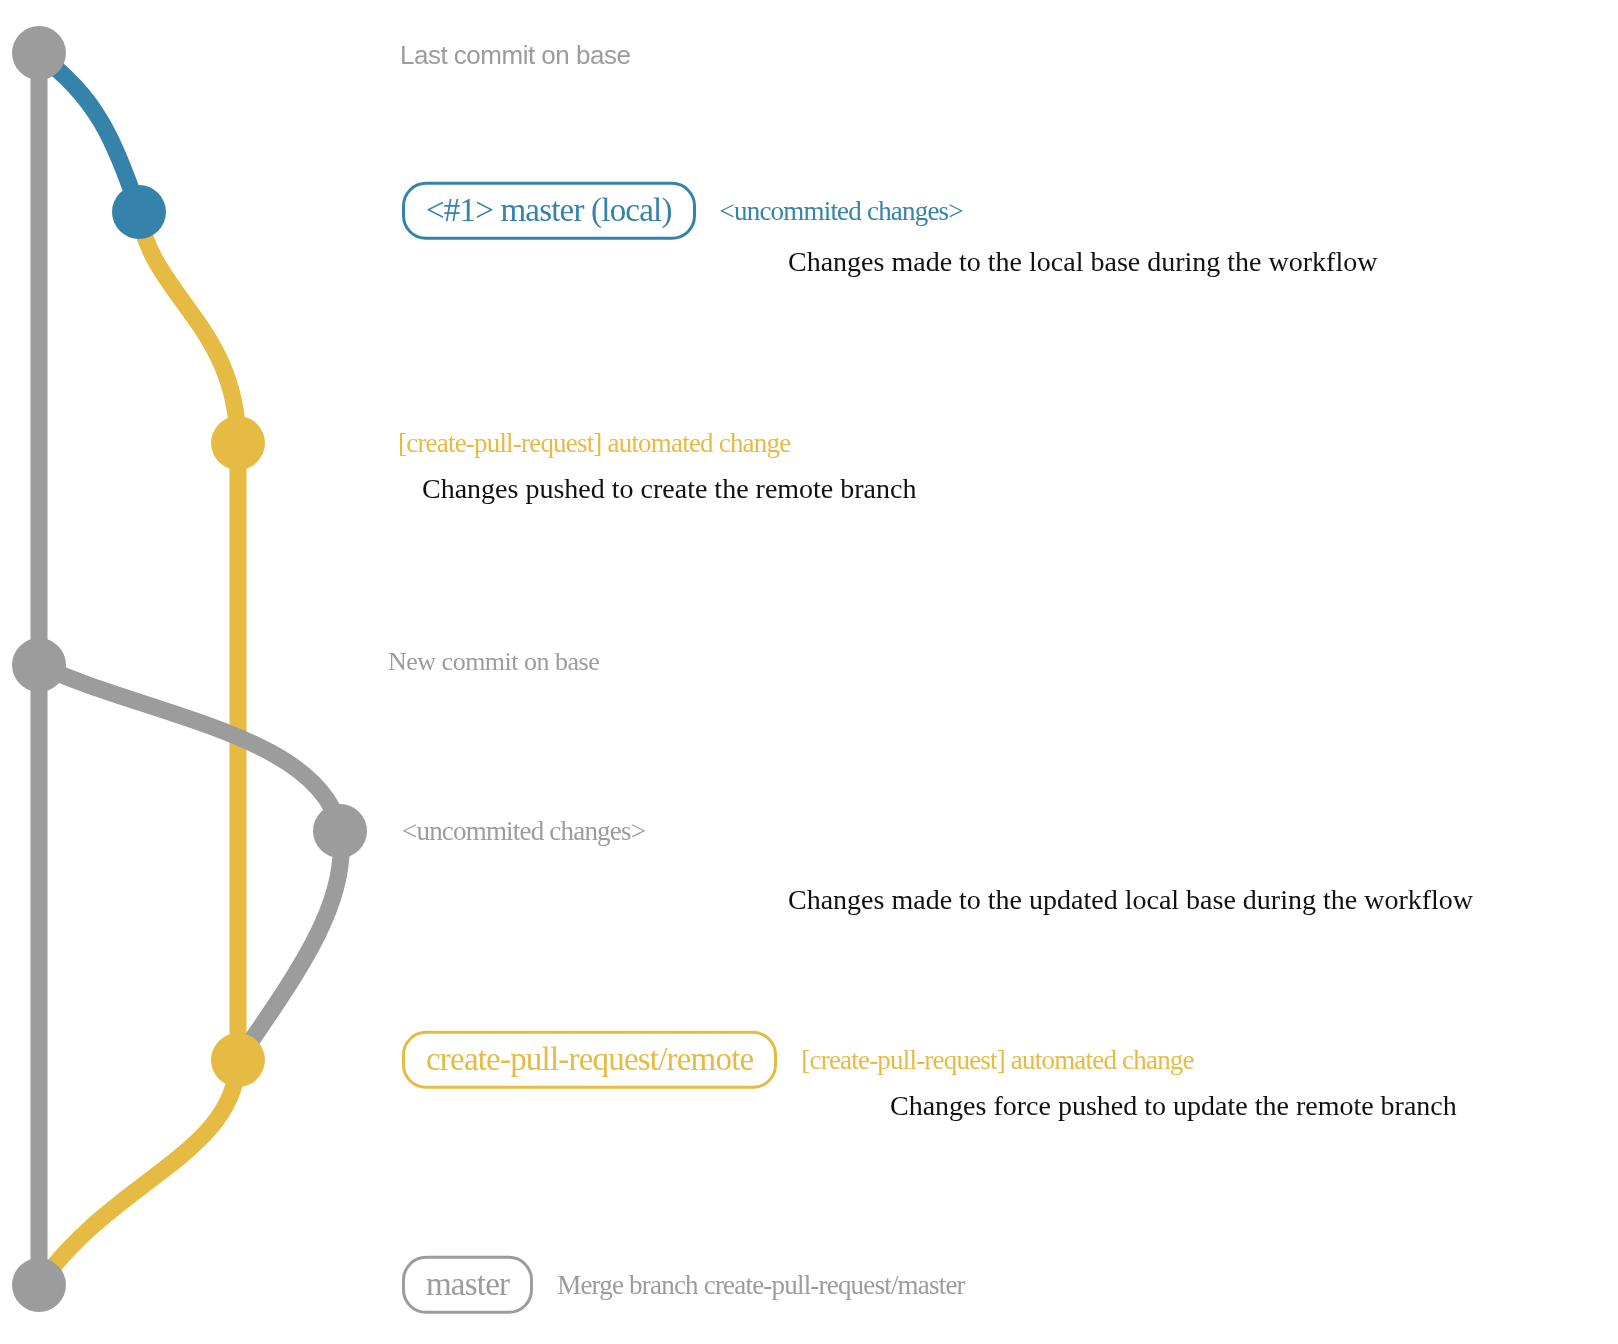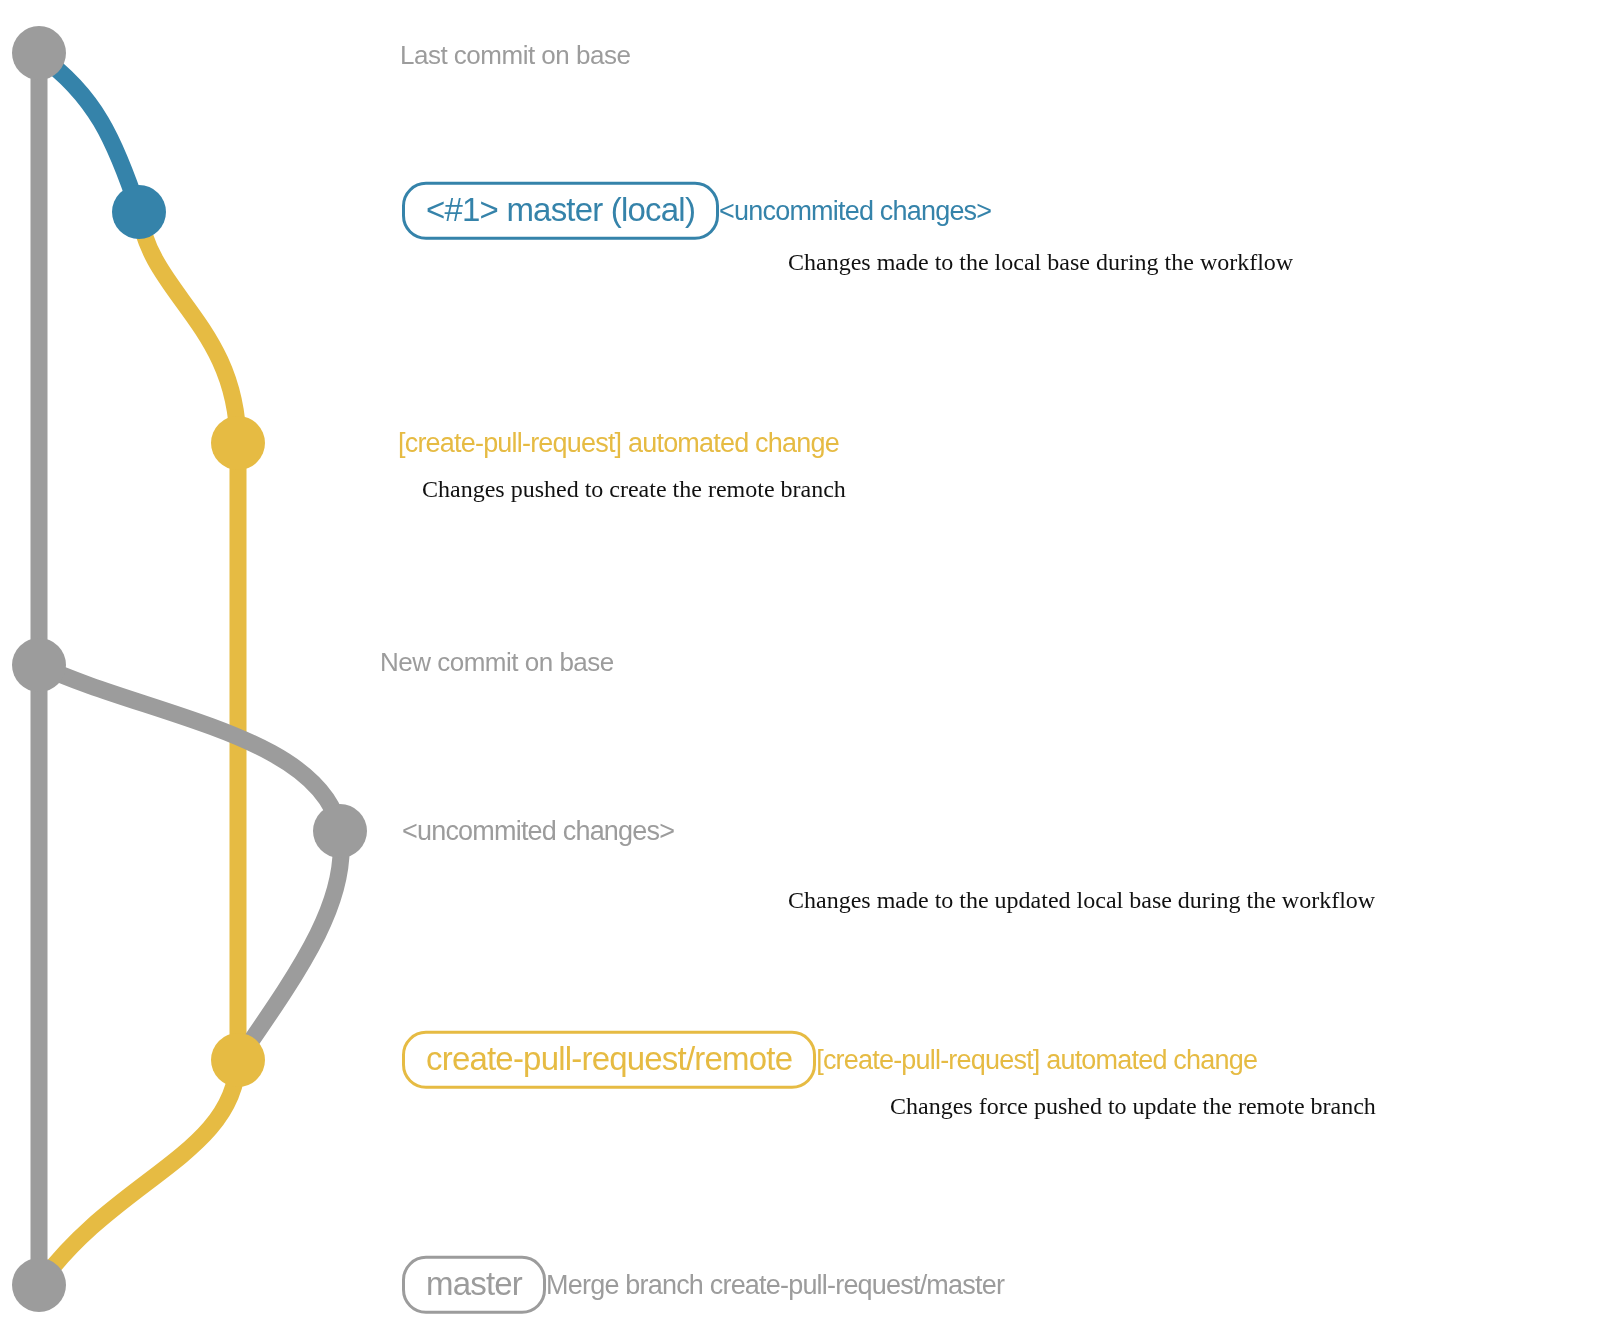--- a/index.html
+++ b/index.html
@@ -13,22 +13,24 @@
   #graph-svg {
     position: absolute;
     left: 0; top: 0;
     width: 1618px; height: 1344px;
   }
   .abs { position: absolute; white-space: nowrap; transform: translateY(-50%); }
   .row {
     position: absolute;
     display: flex;
     align-items: center;
+    gap: 24px;
     transform: translateY(-50%);
     white-space: nowrap;
+    font-family: Liberation Serif, serif;
   }
   .big-label {
     font-size: 26px;
     letter-spacing: -0.5px;
     color: var(--gray);
   }
   .badge {
     display: inline-block;
     border: 3px solid;
     border-radius: 24px;
@@ -37,21 +39,21 @@
     letter-spacing: -0.8px;
     line-height: 1.1;
     background: #ffffff;
   }
   .title {
     font-size: 27px;
     letter-spacing: -0.8px;
   }
   .desc {
     font-family: "Liberation Serif", serif;
-    font-size: 24px;
+    font-size: 28px;
     color: var(--ink);
   }
   .c-blue   { color: var(--blue);   border-color: var(--blue); }
   .c-yellow { color: var(--yellow); border-color: var(--yellow); }
   .c-gray   { color: var(--gray);   border-color: var(--gray); }
 </style>
 </head>
 <body>
 
 <svg id="graph-svg" viewBox="0 0 1618 1344" xmlns="http://www.w3.org/2000/svg">
@@ -77,21 +79,21 @@
   <span class="badge c-blue">&lt;#1&gt; master (local)</span>
   <span class="title c-blue">&lt;uncommited changes&gt;</span>
 </div>
 <div class="abs desc" style="left:788px; top:262px;">Changes made to the local base during the workflow</div>
 
 <div class="row" style="left:398px; top:443px;">
   <span class="title c-yellow">[create-pull-request] automated change</span>
 </div>
 <div class="abs desc" style="left:422px; top:489px;">Changes pushed to create the remote branch</div>
 
-<div class="abs big-label" style="left:380px; top:662px;">New commit on base</div>
+<div class="abs big-label" style="left:388px; top:662px;font-family:Liberation Serif, serif;">New commit on base</div>
 
 <div class="row" style="left:402px; top:831px;">
   <span class="title c-gray">&lt;uncommited changes&gt;</span>
 </div>
 <div class="abs desc" style="left:788px; top:877px;margin-top:23px;">Changes made to the updated local base during the workflow</div>
 
 <div class="row" style="left:402px; top:1060px;">
   <span class="badge c-yellow">create-pull-request/remote</span>
   <span class="title c-yellow">[create-pull-request] automated change</span>
 </div>

